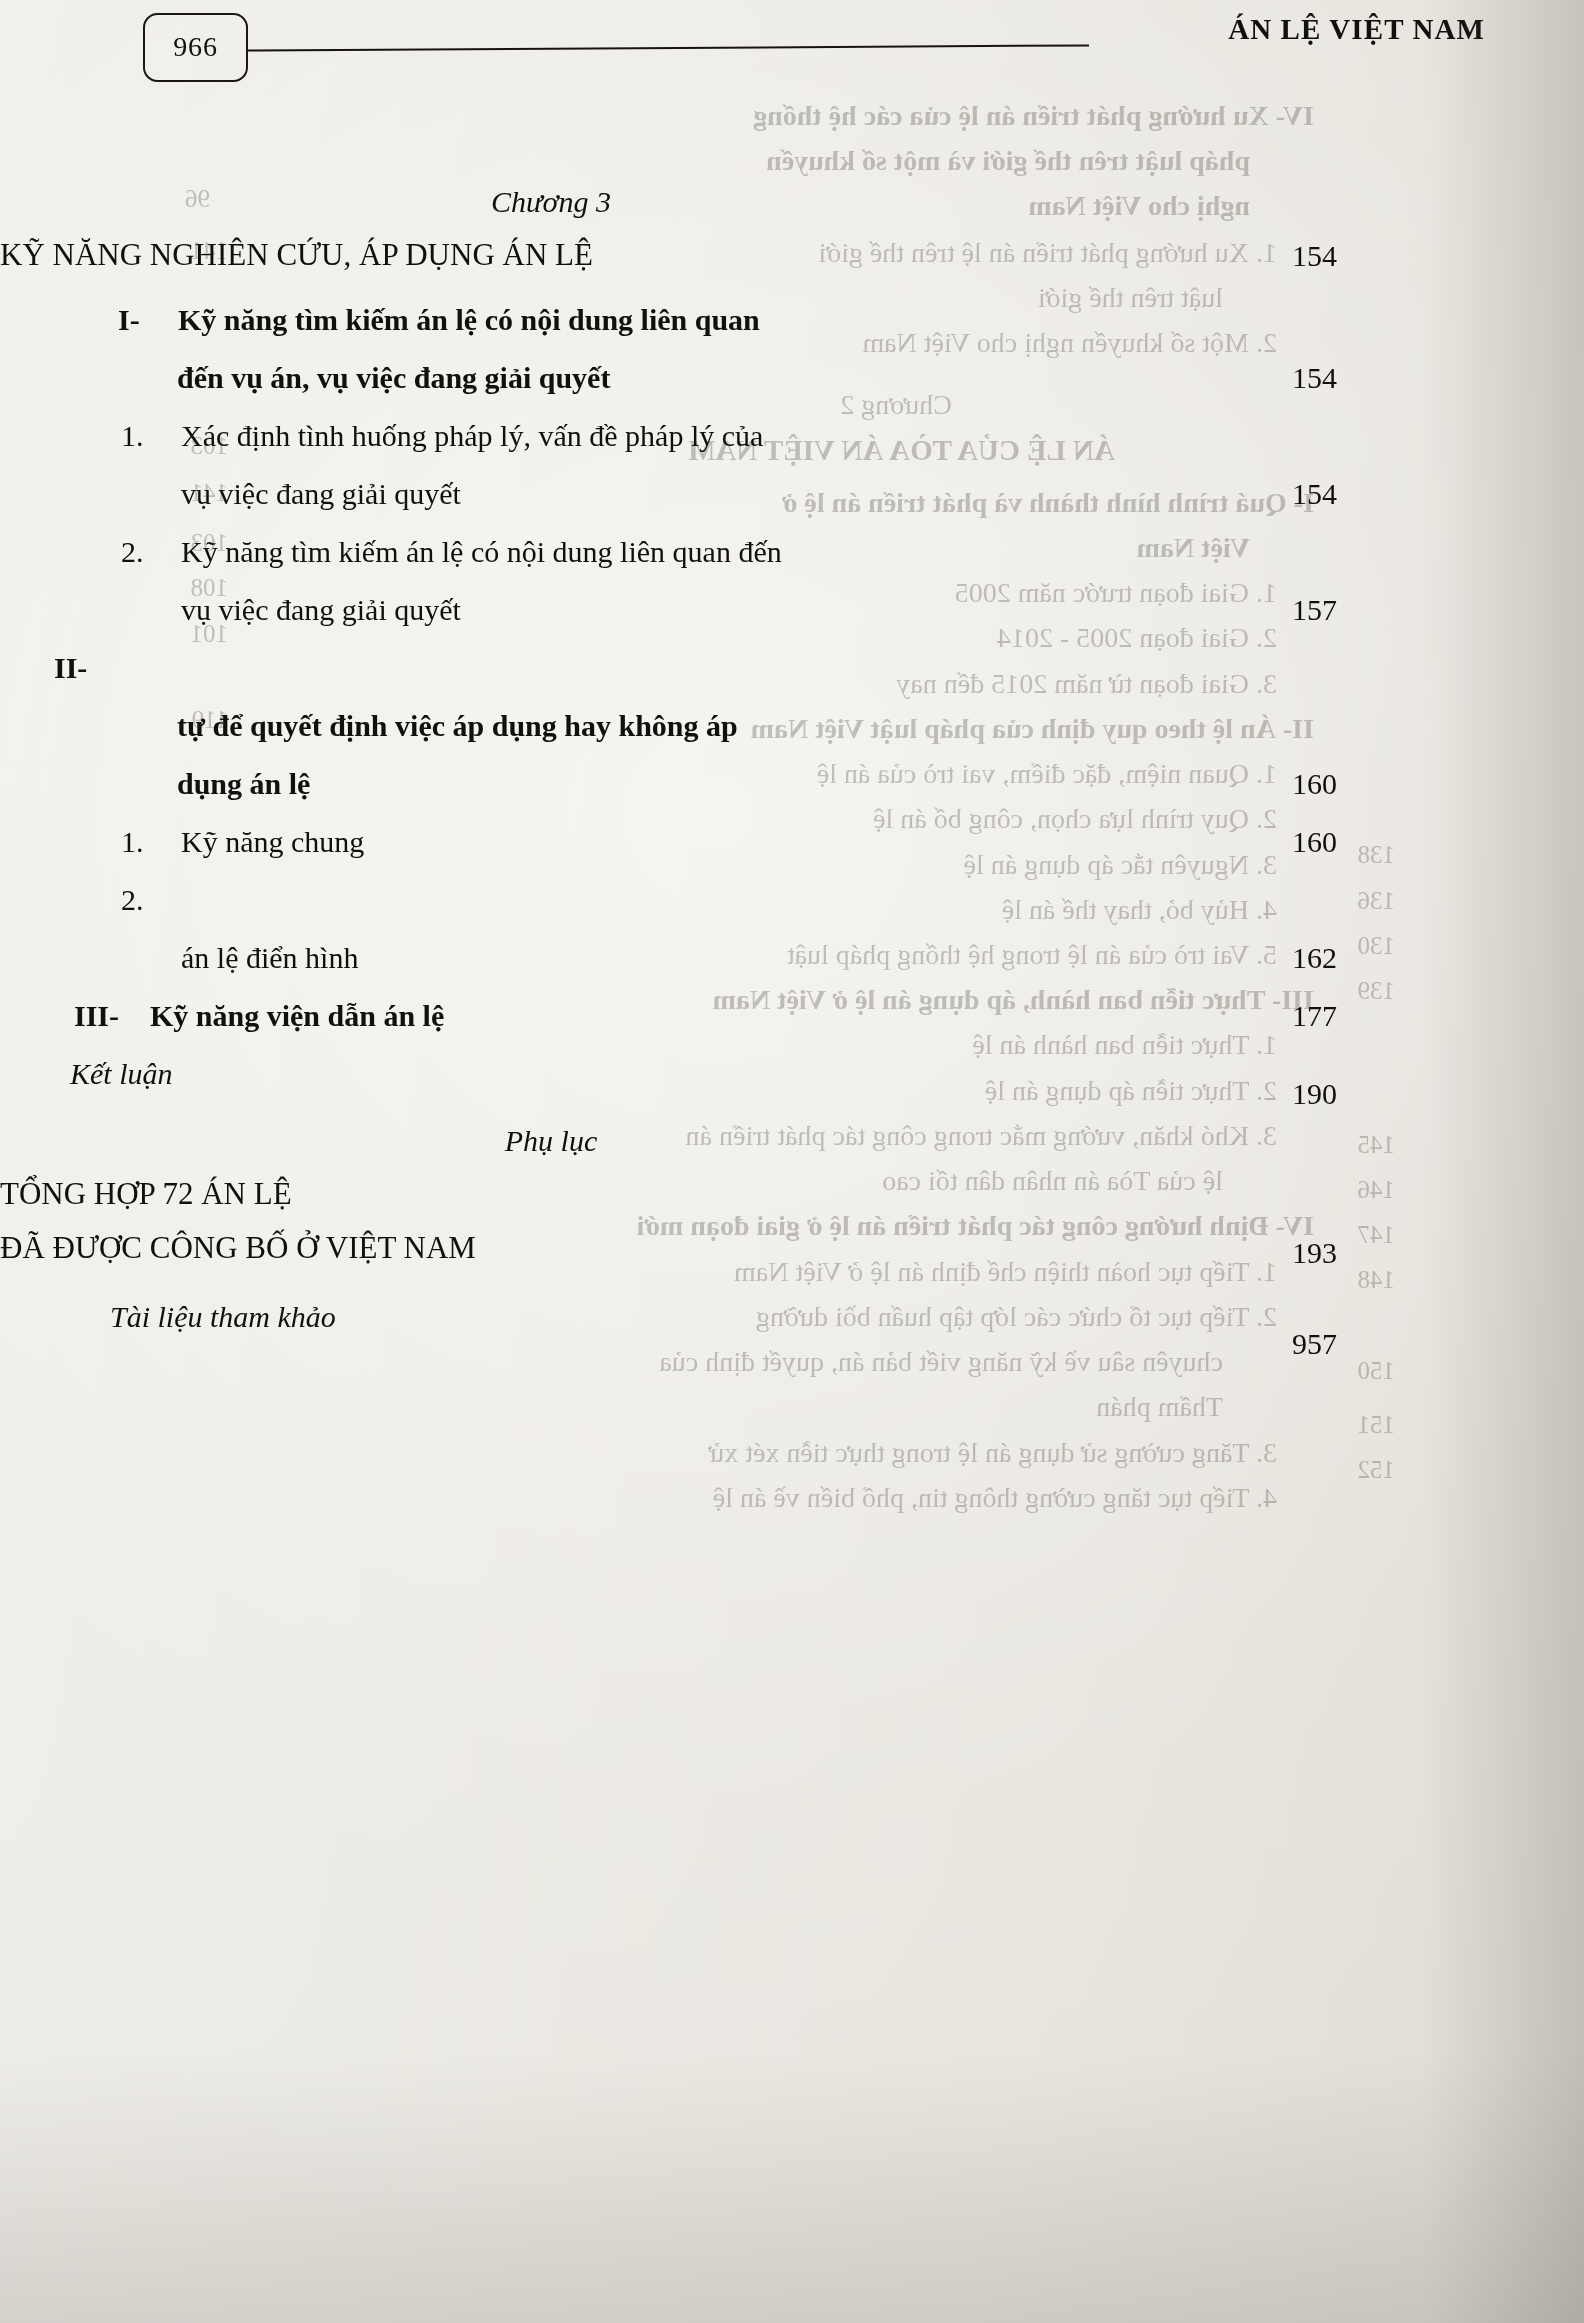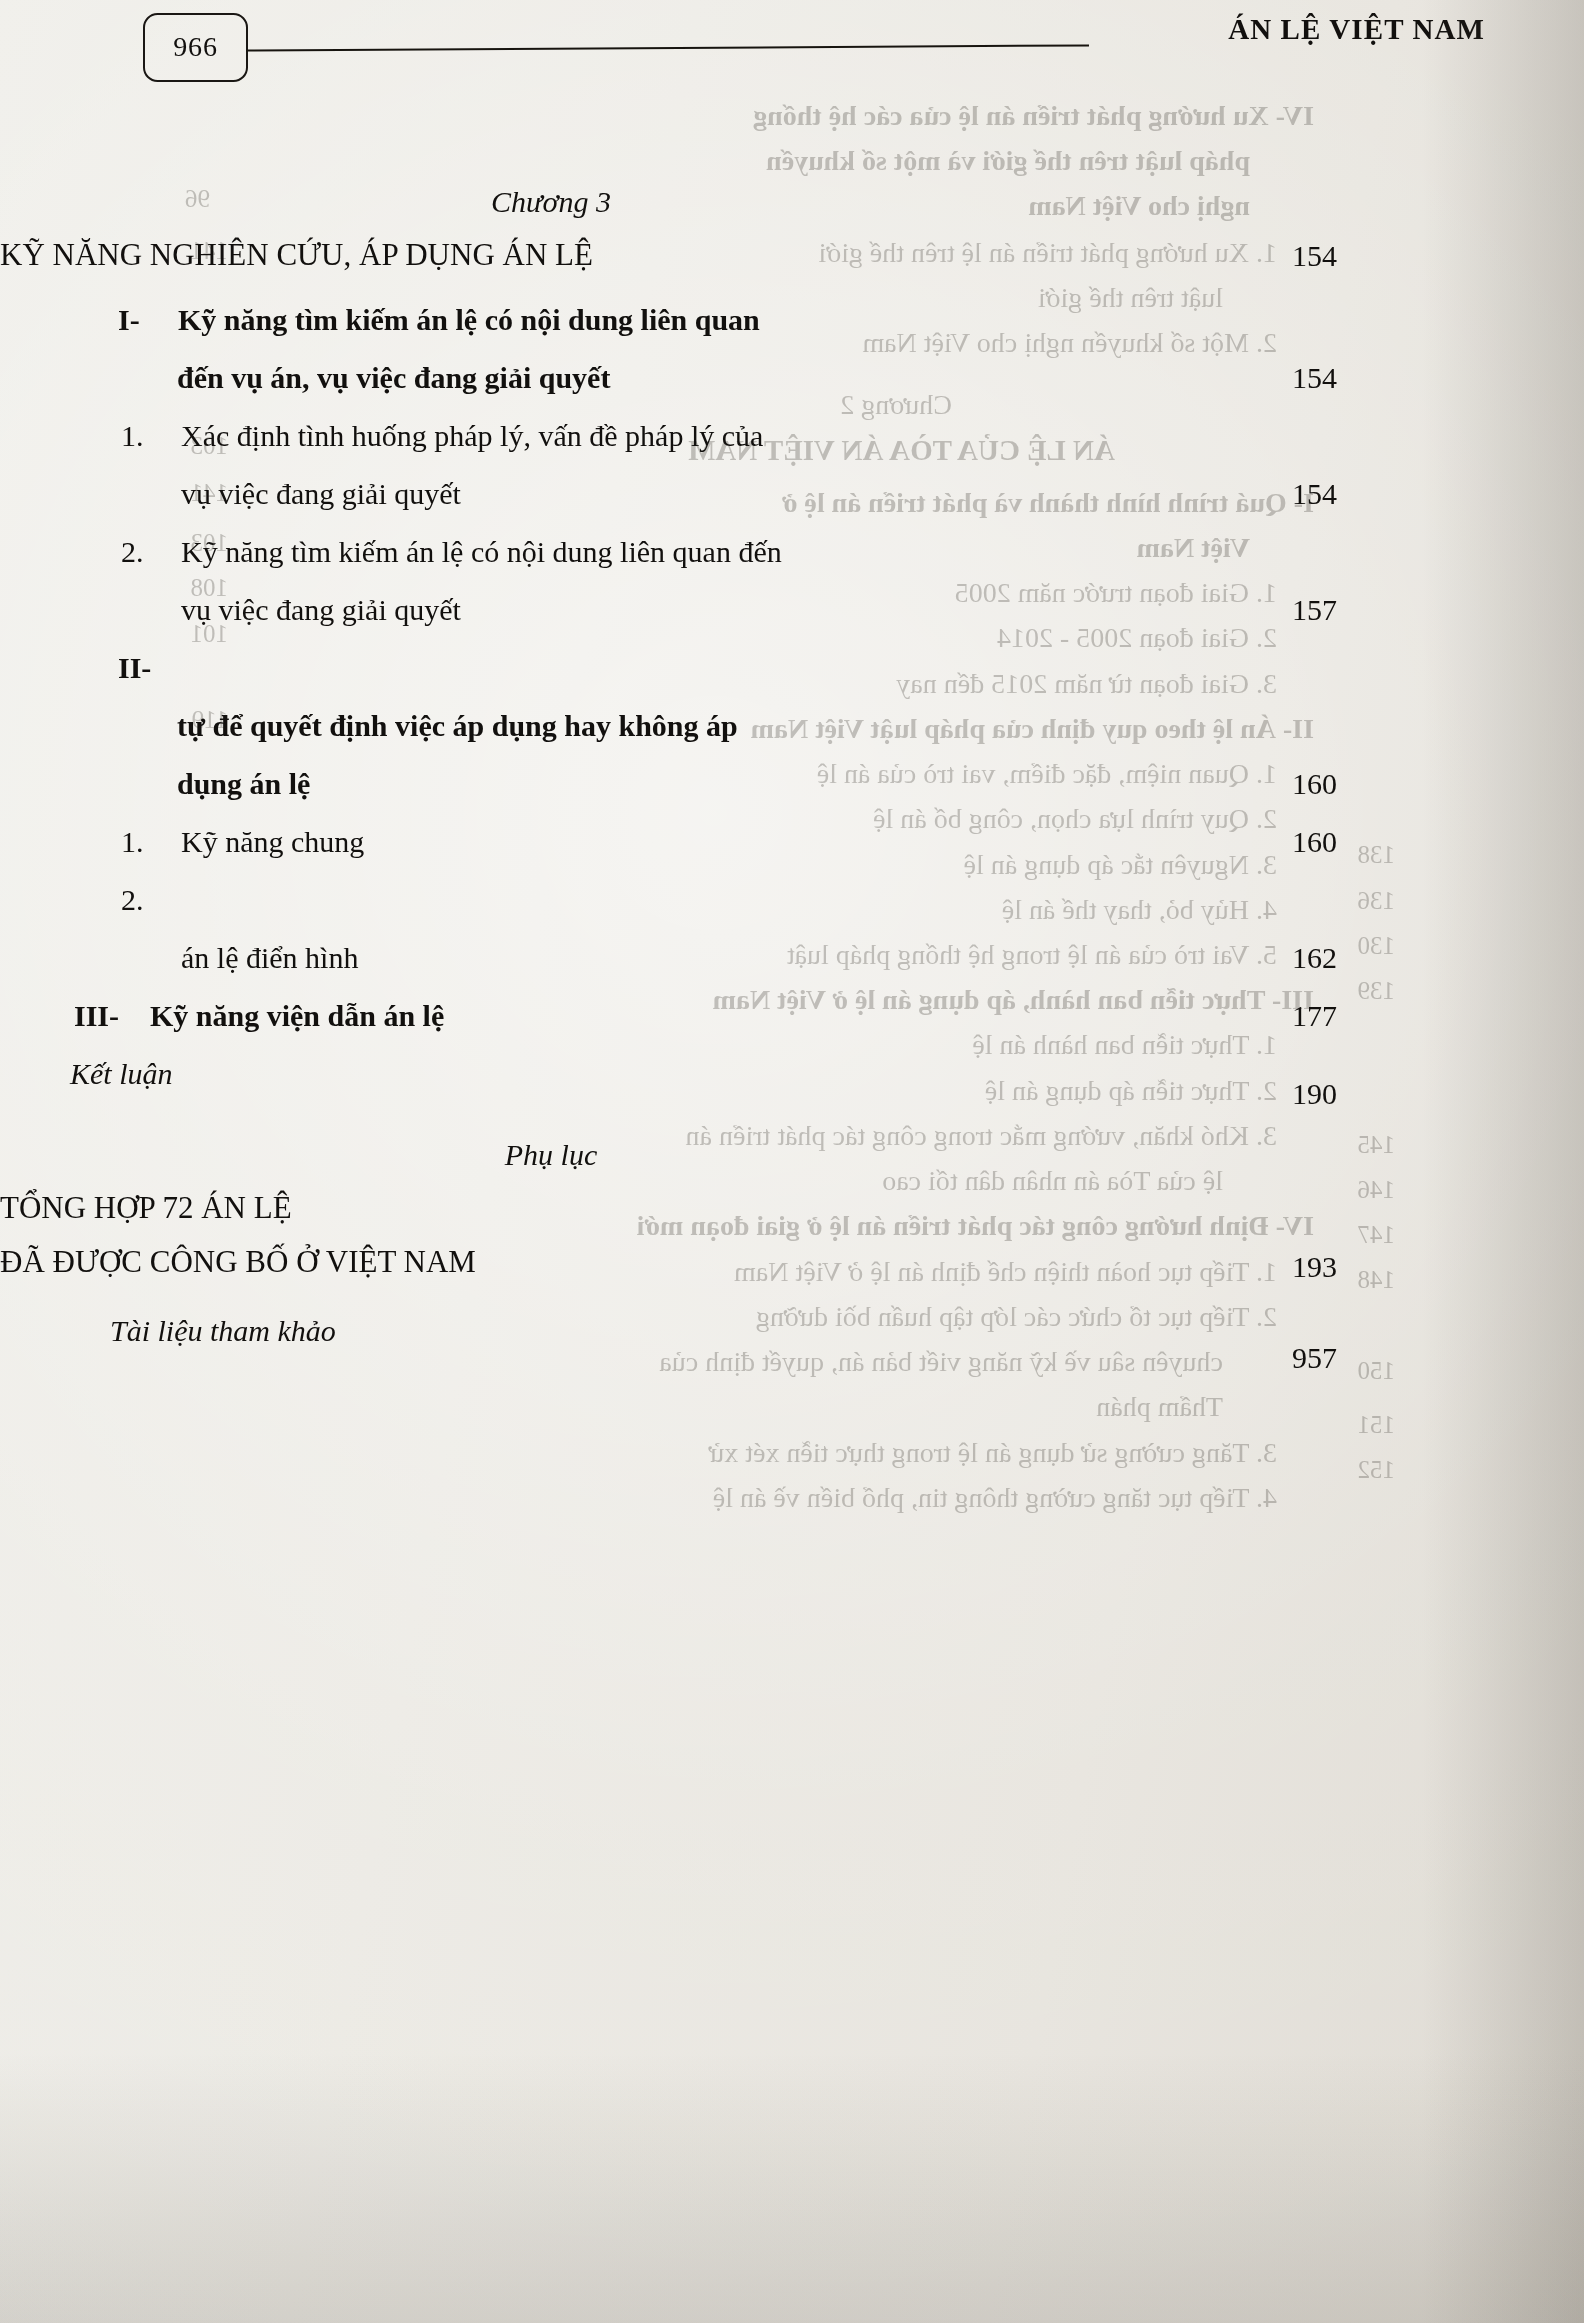--- a/index.html
+++ b/index.html
@@ -136,21 +136,21 @@
     position: relative;
   }
   .italic { font-style: italic; }
   .section-heading-center {
     font-size: 31px;
     line-height: 54px;
   }
   .appendix-wrap {
     position: relative;
     padding-right: 235px;
-    margin-top: 35px;
+    margin-top: 21px;
   }
   .spacer-sm { height: 9px; }
 </style>
 </head>
 <body>
 
 <div class="page">
 
   <div class="paper-tint"></div>
 
@@ -243,21 +243,21 @@
 
     <div class="row pad-right" style="padding-left:121px;">
       <div class="num">2.</div>
       <div class="txt">Kỹ năng tìm kiếm án lệ có nội dung liên quan đến</div>
     </div>
     <div class="row pad-right" style="padding-left:181px; position:relative;">
       <div class="txt">vụ việc đang giải quyết</div>
       <div class="pg">157</div>
     </div>
 
-    <div class="row pad-right" style="padding-left:118px;">
+    <div class="row pad-right" style="padding-left:54px;">
       <div class="num bold">II-</div>
     </div>
     <div class="row pad-right" style="padding-left:177px;">
       <div class="txt bold">tự để quyết định việc áp dụng hay không áp</div>
     </div>
     <div class="row pad-right" style="padding-left:177px; position:relative;">
       <div class="txt bold">dụng án lệ</div>
       <div class="pg">160</div>
     </div>
 

